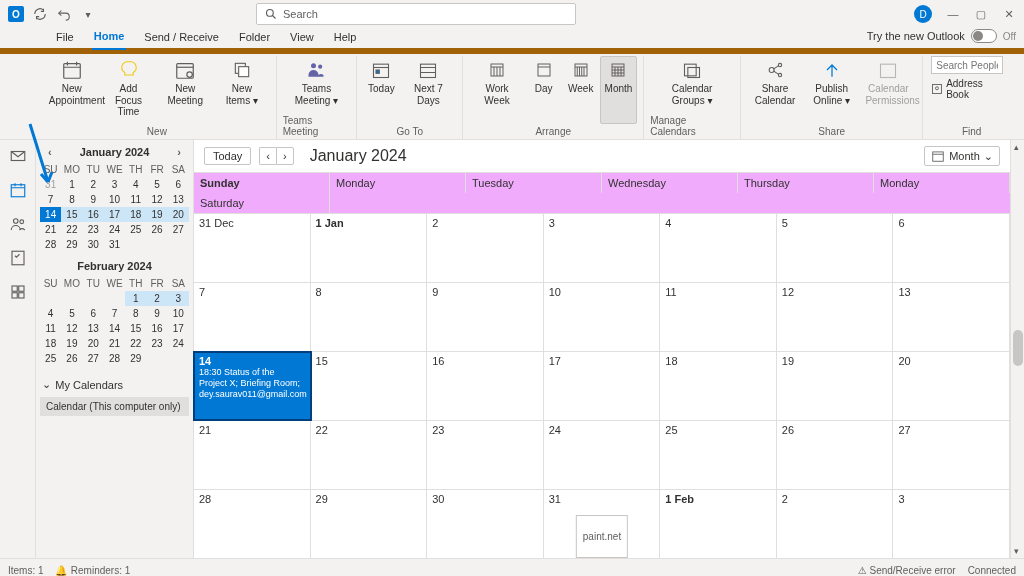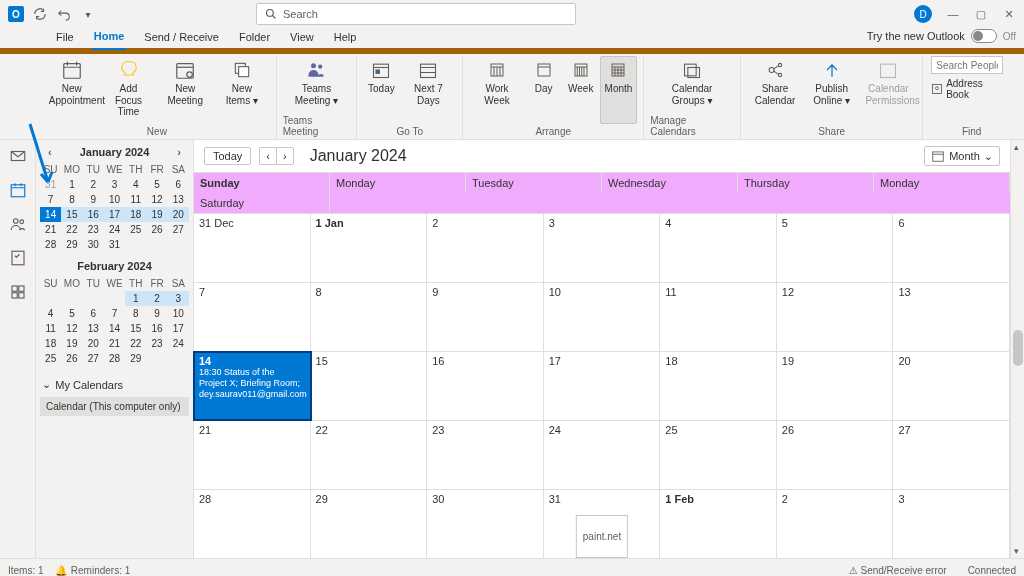--- a/index.html
+++ b/index.html
@@ -69,21 +69,21 @@
 .cal-cell{border-right:1px solid #e1dfdd;padding:3px 5px;font-size:11px;position:relative;overflow:hidden}
 .cal-cell .dn{color:#323130}
 .cal-cell .dn.bold{font-weight:700}
 .cal-cell.selected{background:#0078d4;color:#fff;outline:2px solid #003e7e;outline-offset:-1px}
 .cal-cell.selected .dn{color:#fff;font-weight:600}
 .evt{font-size:9px;margin-top:0;line-height:1.2}
 .scroll-gutter{width:14px;background:#f3f2f1;border-left:1px solid #e1dfdd;position:relative}
 .scroll-thumb{position:absolute;right:1px;width:10px;height:36px;background:#c8c6c4;border-radius:5px;top:190px}
 .scroll-arrow{position:absolute;left:3px;font-size:9px;color:#605e5c}
 .statusbar{height:18px;background:#f3f2f1;border-top:1px solid #e1dfdd;display:flex;align-items:flex-end;padding:0 8px;font-size:10px;color:#605e5c}
-.statusbar .right{margin-left:auto;display:flex;gap:21px}
+.statusbar .right{margin-left:auto;display:flex;gap:12px}
 .tooltip{position:absolute;bottom:0;left:50%;transform:translateX(-50%);background:#fff;border:1px solid #c8c6c4;padding:15px 6px;font-size:10px;color:#605e5c}
 svg{display:block}
 </style>
 </head>
 <body>
 
 <div class="titlebar">
   <div class="tb-left">
     <div class="app-icon">O</div>
     <span class="tb-icon">

